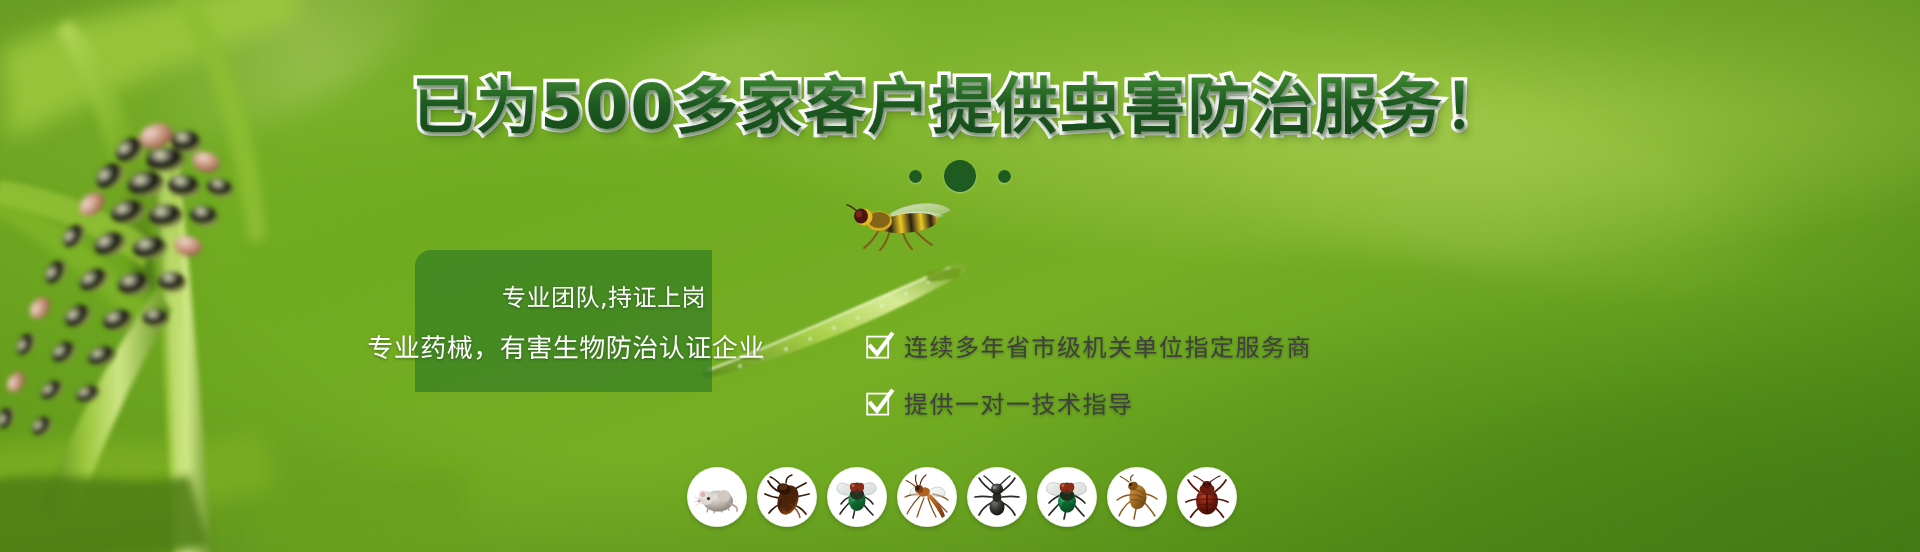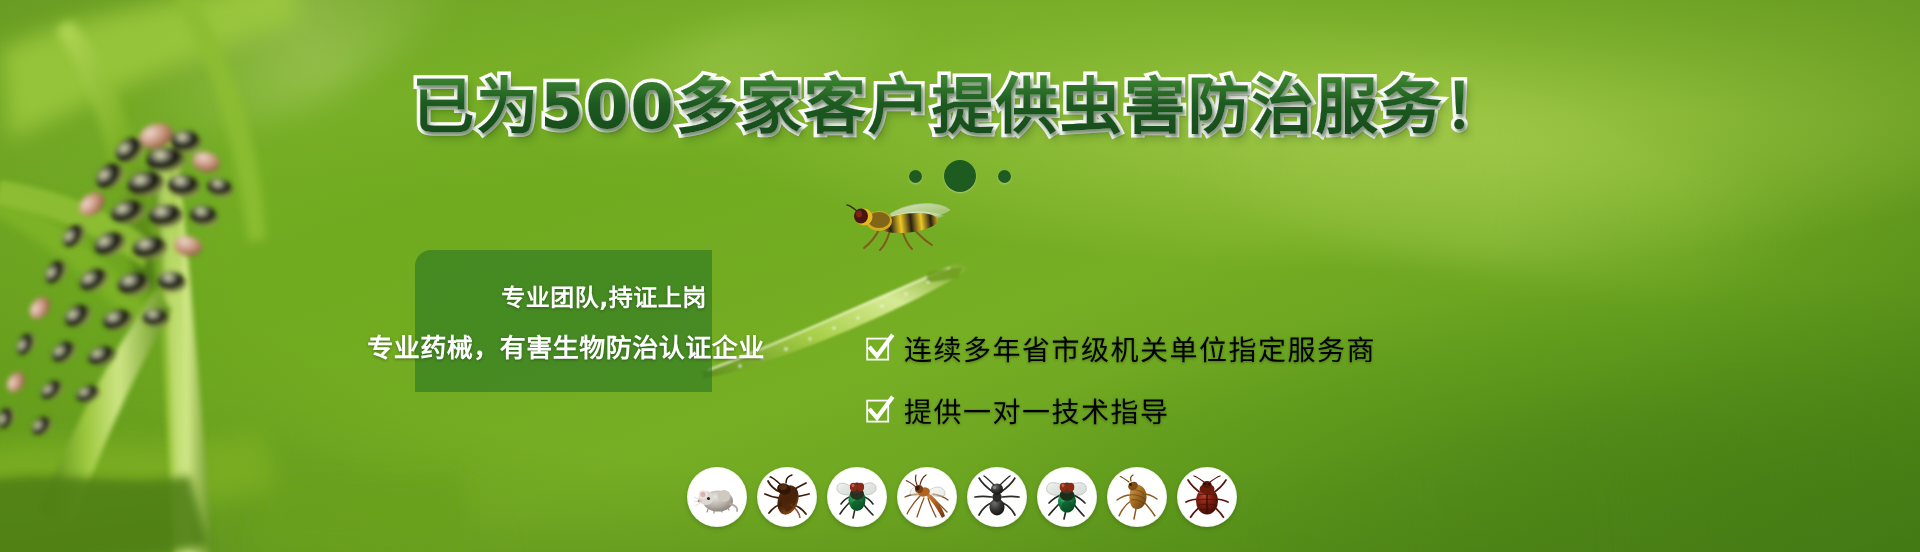--- a/index.html
+++ b/index.html
@@ -156,21 +156,21 @@
     z-index: 7;
     display: flex;
     flex-direction: column;
     justify-content: center;
     gap: 14px;
     pointer-events: none;
   }
   .slogan-line {
     color: #ffffff;
     font-family: "DejaVu Sans", "Liberation Sans", sans-serif;
-    font-weight: bold;
+    font-weight: normal;
     white-space: nowrap;
     text-shadow: 0 1px 3px rgba(10,40,5,.45);
   }
   .slogan-line.l1 { font-size: 24px; text-align: center; padding-left: 82px; letter-spacing: .5px; }
   .slogan-line.l2 { font-size: 26px; text-align: center; padding-left: 18px; letter-spacing: .5px; }
   .slogan-line.l3 { font-size: 26px; text-align: center; padding-left: 6px;  letter-spacing: .5px; }
 
   
   .checklist {
     position: absolute;
@@ -185,23 +185,23 @@
     align-items: center;
     gap: 12px;
   }
   .check-box {
     position: relative;
     width: 26px; height: 26px;
     flex: 0 0 auto;
   }
   .check-box svg { width: 100%; height: 100%; display: block; overflow: visible; }
   .check-text {
-    color: #000000;
+    color: #404040;
     font-family: Liberation Serif, serif;
-    font-size: 28px;
+    font-size: 24px;
     font-weight: 400;
     letter-spacing: 1.5px;
     white-space: nowrap;
     text-shadow: 0 1px 3px rgba(10,40,5,.40);
   }
 
   
   .pest-row {
     position: absolute;
     left: 688px; top: 468px;

